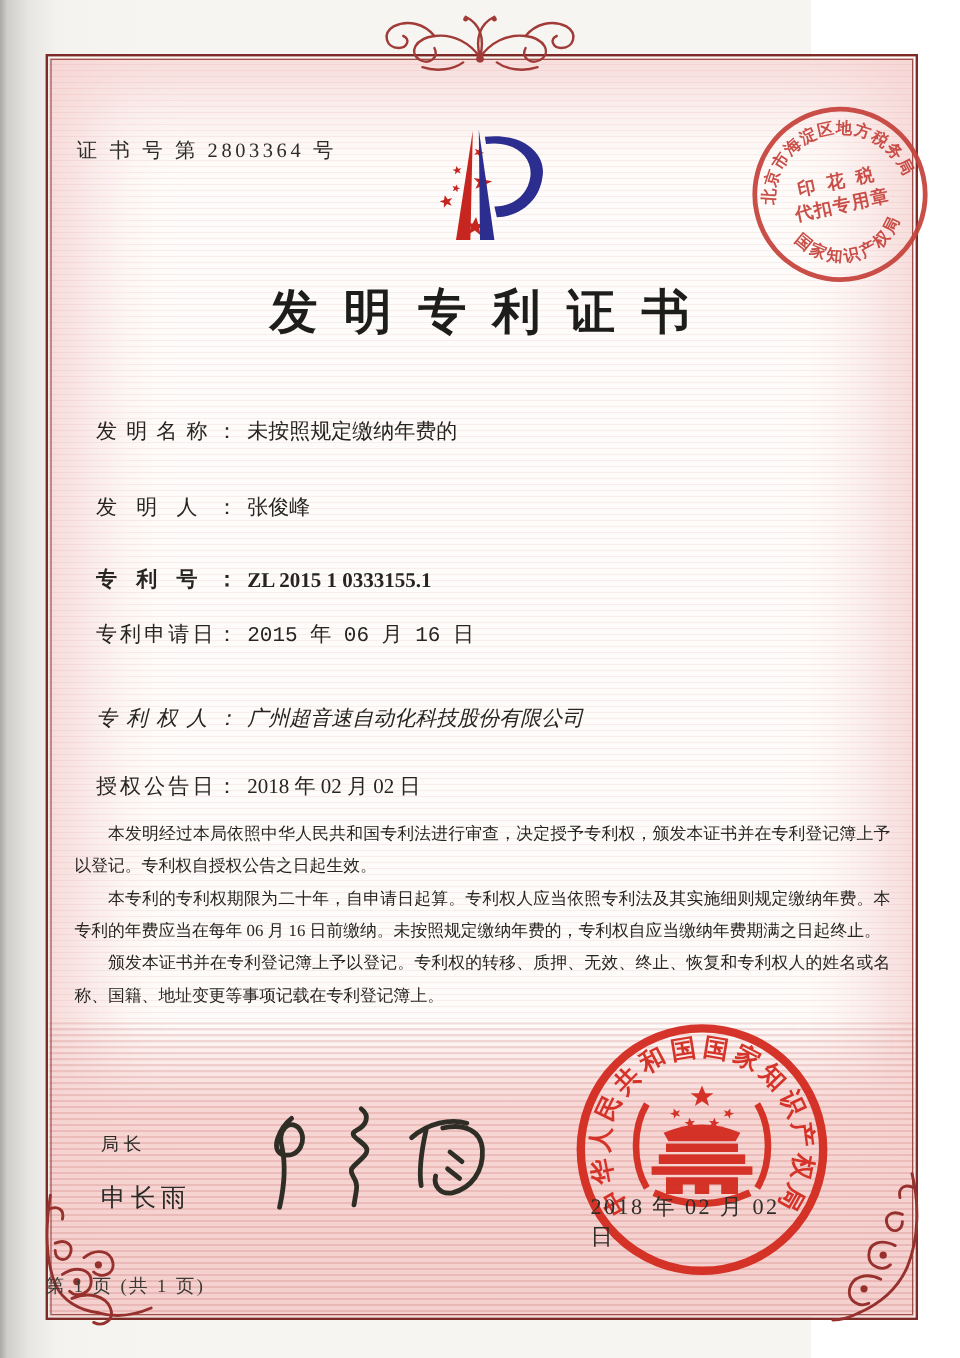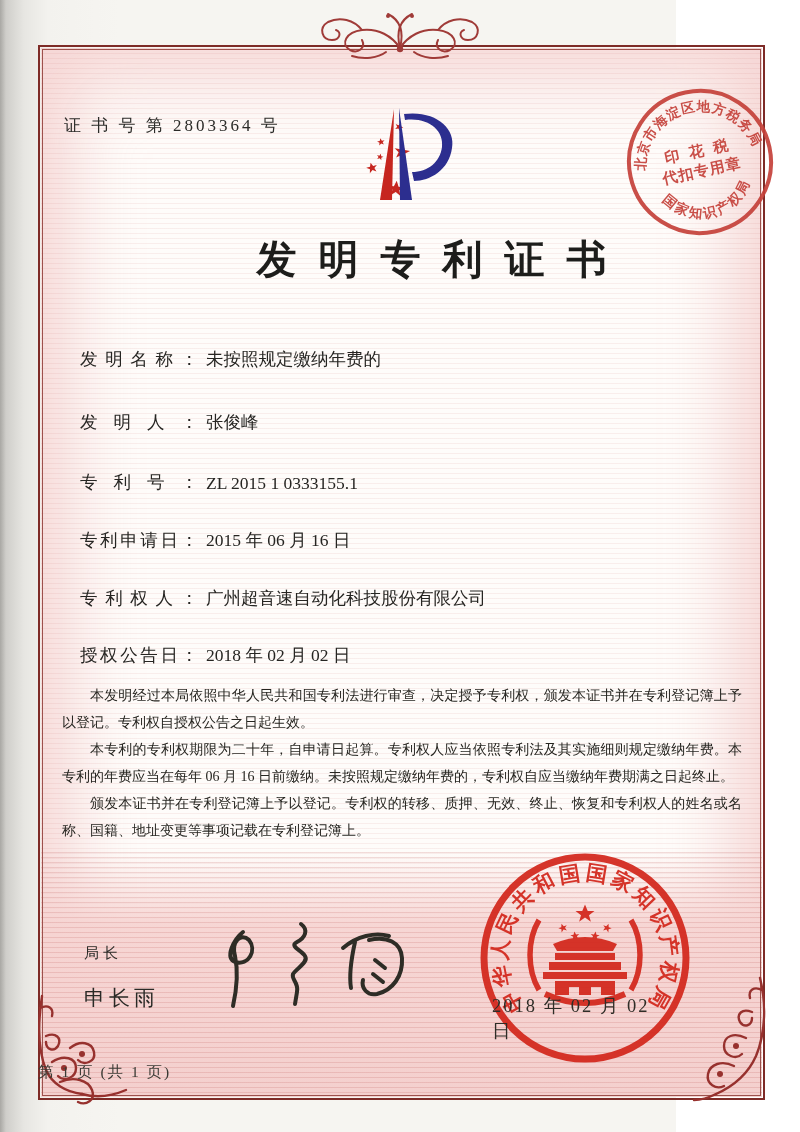--- a/index.html
+++ b/index.html
@@ -10,21 +10,21 @@
   .frame-inner{position:absolute;inset:2px;border:1px solid #9c514c;}
   .paper{position:absolute;inset:1px;background:#fefcfa;
     box-shadow:inset 0 0 70px 28px rgba(243,203,201,.8);}
   .texture{position:absolute;inset:0;
     background:repeating-linear-gradient(180deg,rgba(203,108,106,.10) 0 1px,rgba(0,0,0,0) 1px 5px);}
   .bottomband{position:absolute;left:0;right:0;bottom:0;height:245px;
     background-image:repeating-linear-gradient(180deg,rgba(190,90,88,.20) 0 1px,rgba(0,0,0,0) 1px 5px),
       linear-gradient(180deg,rgba(246,213,211,0) 0%,rgba(246,211,209,.92) 30%,#f4d0ce 100%);}
   .cert-no{position:absolute;left:64px;top:114px;font-size:17px;letter-spacing:3px;color:#2b2b28;z-index:3;}
   .title{position:absolute;left:38px;top:232px;width:723px;text-align:center;font-size:40px;font-weight:600;
-    letter-spacing:22px;text-indent:22px;color:#1d1d1b;z-index:3;padding-left:32px;}
+    letter-spacing:22px;text-indent:22px;color:#1d1d1b;z-index:3;}
   .field{position:absolute;left:80px;font-size:17.5px;color:#262522;z-index:3;white-space:nowrap;}
   .flabel{display:inline-block;width:118px;text-align:justify;text-align-last:justify;vertical-align:bottom;}
   .fvalue{margin-left:8px;}
   .paras{position:absolute;left:62px;top:682px;width:680px;font-size:14px;line-height:27px;
     text-align:justify;color:#262520;z-index:3;}
   .paras p{margin:0;text-indent:2em;}
   .sig-title{position:absolute;left:84px;top:944px;font-size:15px;color:#2a2a26;z-index:3;letter-spacing:4px;}
   .sig-name{position:absolute;left:84px;top:984px;font-size:21px;color:#2a2a26;z-index:3;letter-spacing:4px;}
   .seal-date{position:absolute;left:492px;top:993px;font-size:18.5px;letter-spacing:2px;color:#2f2d27;z-index:4;}
   .footer{position:absolute;left:38px;top:1062px;width:723px;font-size:15.5px;
@@ -96,27 +96,27 @@
   </svg>
 
   <div class="title">发明专利证书</div>
 
   <div class="field" style="top:347px;">
     <span class="flabel">发明名称：</span><span class="fvalue">未按照规定缴纳年费的</span>
   </div>
   <div class="field" style="top:410px;">
     <span class="flabel">发明人：</span><span class="fvalue">张俊峰</span>
   </div>
-  <div class="field" style="top:470px;">
+  <div class="field" style="top:470px;font-weight:bold;">
     <span class="flabel">专利号：</span><span class="fvalue">ZL 2015 1 0333155.1</span>
   </div>
-  <div class="field" style="top:528px;">
+  <div class="field" style="top:516px;font-family:Liberation Mono, monospace;">
     <span class="flabel">专利申请日：</span><span class="fvalue">2015 年 06 月 16 日</span>
   </div>
-  <div class="field" style="top:586px;">
+  <div class="field" style="top:586px;font-style:italic;">
     <span class="flabel">专利权人：</span><span class="fvalue">广州超音速自动化科技股份有限公司</span>
   </div>
   <div class="field" style="top:643px;">
     <span class="flabel">授权公告日：</span><span class="fvalue">2018 年 02 月 02 日</span>
   </div>
 
   <div class="paras">
     <p>本发明经过本局依照中华人民共和国专利法进行审查，决定授予专利权，颁发本证书并在专利登记簿上予以登记。专利权自授权公告之日起生效。</p>
     <p>本专利的专利权期限为二十年，自申请日起算。专利权人应当依照专利法及其实施细则规定缴纳年费。本专利的年费应当在每年 06 月 16 日前缴纳。未按照规定缴纳年费的，专利权自应当缴纳年费期满之日起终止。</p>
     <p>颁发本证书并在专利登记簿上予以登记。专利权的转移、质押、无效、终止、恢复和专利权人的姓名或名称、国籍、地址变更等事项记载在专利登记簿上。</p>

